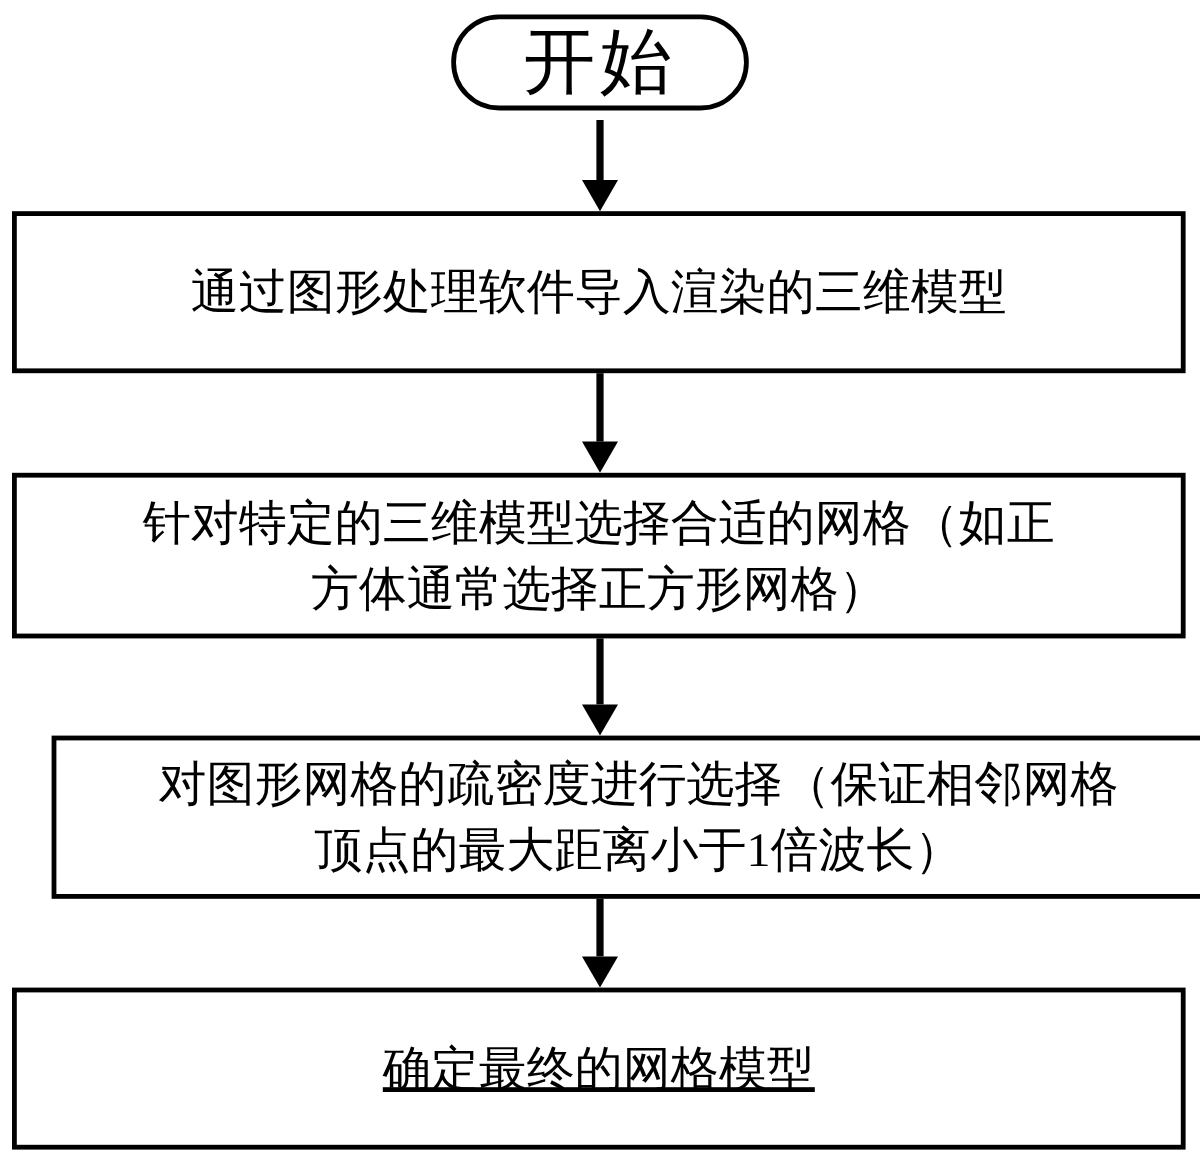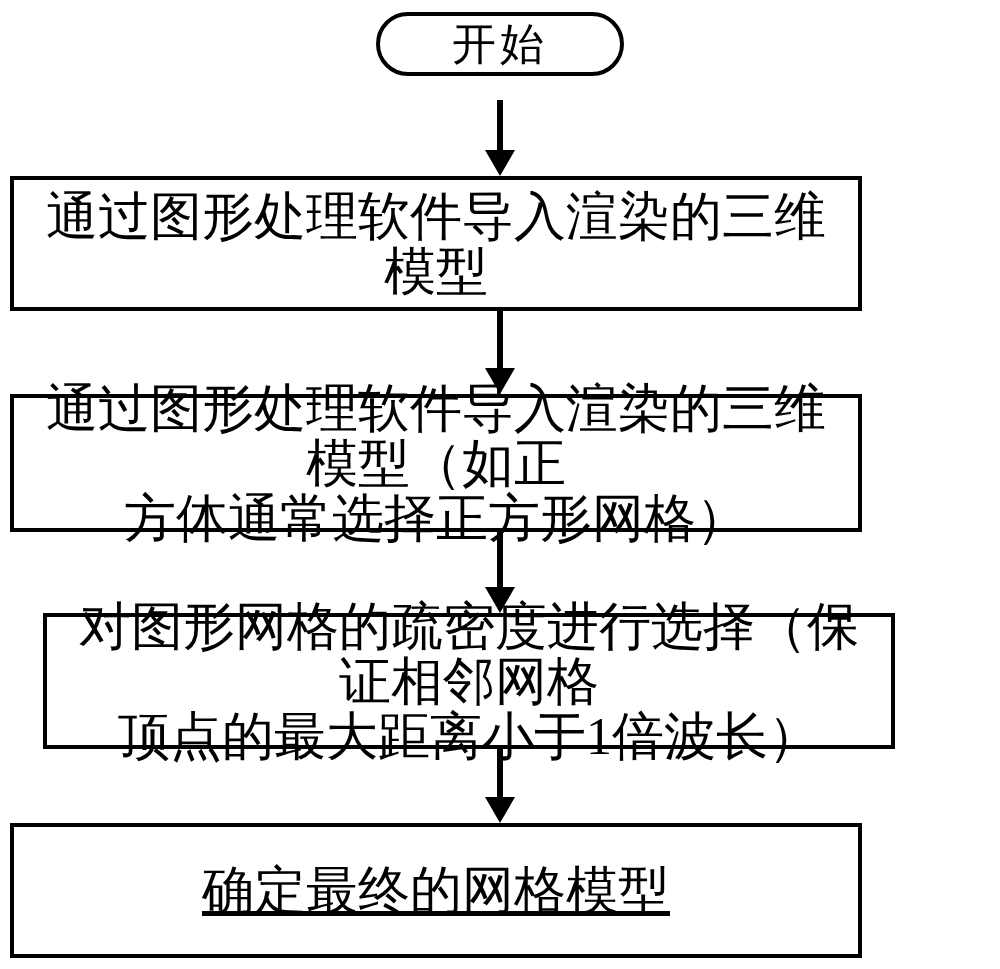--- a/index.html
+++ b/index.html
@@ -20,42 +20,42 @@
     width: 1000px;
     height: 969px;
     background: var(--bg);
   }
   
   .terminal {
     position: absolute;
     left: 376px;
     top: 12px;
     width: 248px;
-    height: 64px;
+    height: 80px;
     border: 4px solid var(--stroke);
     border-radius: 44px;
     background: var(--bg);
     display: flex;
     align-items: center;
     justify-content: center;
-    font-size: 44px;
+    font-size: 60px;
     letter-spacing: 4px;
   }
   
   .process {
     position: absolute;
     left: 10px;
-    width: 852px;
+    width: 978px;
     border: 4px solid var(--stroke);
     background: var(--bg);
     display: flex;
     align-items: center;
     justify-content: center;
     text-align: center;
-    font-size: 52px;
+    font-size: 40px;
     line-height: 55px;
     white-space: pre-line;
     padding: 16px 14px;
   }
   .box-1 { top: 176px; height: 135px; }
   .box-2 { top: 394px; height: 138px; }
   .box-3 { top: 613px; height: 136px; margin-left: 33px; }
   .box-4 { top: 823px; height: 135px; text-decoration: underline; }
   
   .arrow {
@@ -100,21 +100,21 @@
   <div class="process box-1">
     <span>通过图形处理软件导入渲染的三维模型</span>
   </div>
 
   <div class="arrow arrow-2">
     <div class="arrow-line"></div>
     <div class="arrow-head"></div>
   </div>
 
   <div class="process box-2">
-    <span>通过图形处理软件导入渲染的三维模型（如正
+    <span>针对特定的三维模型选择合适的网格（如正
 方体通常选择正方形网格）</span>
   </div>
 
   <div class="arrow arrow-3">
     <div class="arrow-line"></div>
     <div class="arrow-head"></div>
   </div>
 
   <div class="process box-3">
     <span>对图形网格的疏密度进行选择（保证相邻网格

